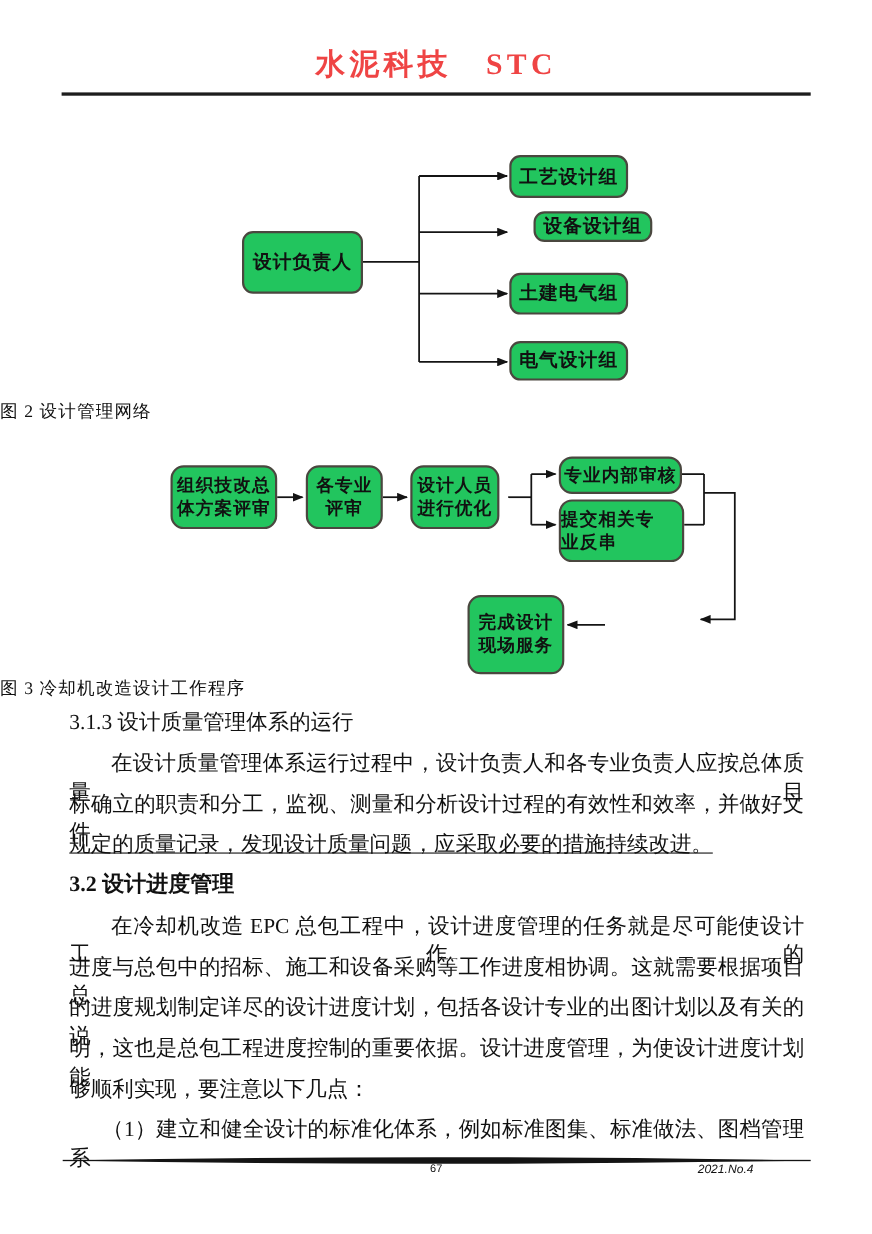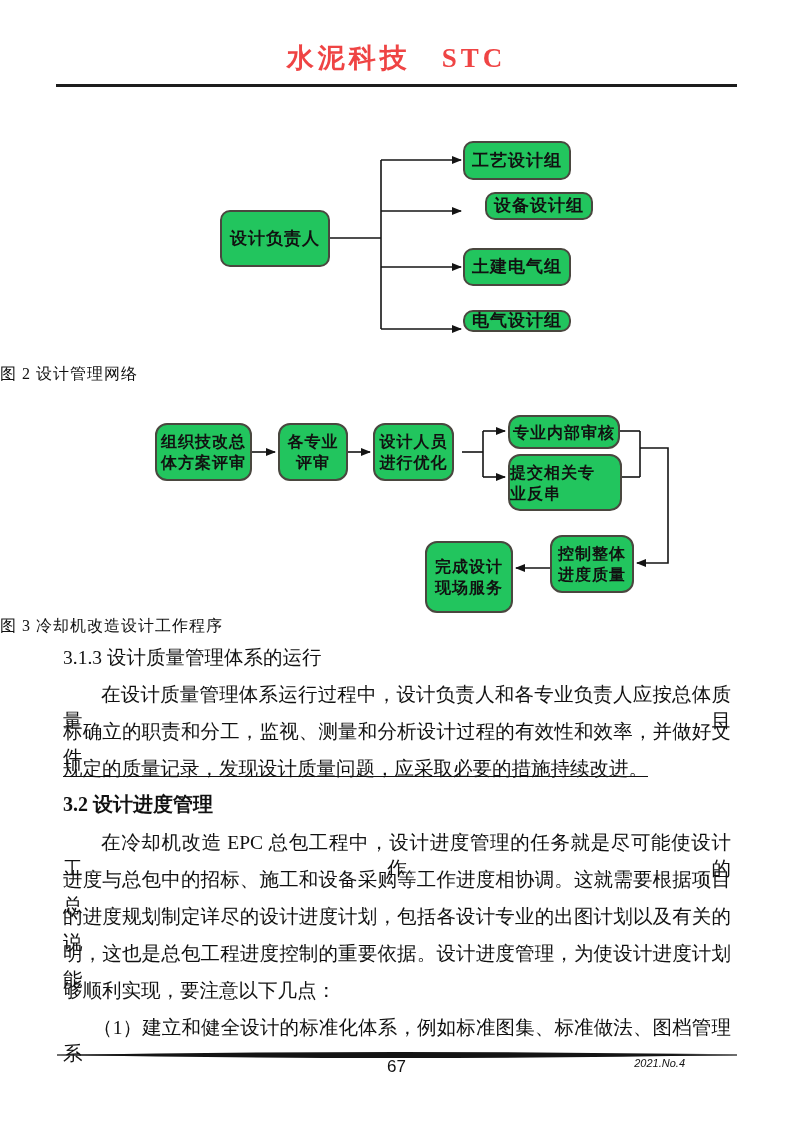--- a/index.html
+++ b/index.html
@@ -22,21 +22,21 @@
     display:flex;align-items:center;justify-content:center;
     font-weight:bold;color:#111;text-align:center;white-space:pre-line;
     letter-spacing:1px;
   }
   .f2{font-size:17px;line-height:22px;}
   .f3{font-size:16px;line-height:21px;border-radius:12px;}
   .f2-root{left:220px;top:210px;width:110px;height:57px;text-align:right;}
   .f2-g0{left:463px;top:141px;width:108px;height:39px;}
   .f2-g1{left:463px;top:192px;width:108px;height:28px;margin-left:22px;}
   .f2-g2{left:463px;top:248px;width:108px;height:38px;}
-  .f2-g3{left:463px;top:310px;width:108px;height:22px;}
+  .f2-g3{left:463px;top:310px;width:108px;height:36px;}
   .f3-a{left:155px;top:423px;width:97px;height:58px;}
   .f3-b{left:278px;top:423px;width:70px;height:58px;}
   .f3-c{left:373px;top:423px;width:81px;height:58px;}
   .f3-d{left:508px;top:415px;width:112px;height:34px;}
   .f3-e{left:508px;top:454px;width:114px;height:57px;justify-content:flex-start;text-align:left;}
   .f3-f{left:550px;top:535px;width:84px;height:58px;}
   .f3-g{left:425px;top:541px;width:88px;height:72px;}
   
   .connectors{position:absolute;left:0;top:0;width:793px;height:1122px;pointer-events:none;}
   
@@ -62,21 +62,21 @@
   .p2l1{top:830px;}
   .p2l2{top:867px;}
   .p2l3{top:904px;}
   .p2l4{top:941px;}
   .p2l5{top:978px;}
   .p2l6{top:1015px;}
   
   .footer-rule{position:absolute;left:0;top:1049px;width:793px;height:12px;}
   .page-number{
     position:absolute;left:0;top:1057px;width:100%;text-align:center;
-    font-family:"Liberation Sans","DejaVu Sans",sans-serif;font-size:17px;color:#111;
+    font-family:"Liberation Sans","DejaVu Sans",sans-serif;font-size:10px;color:#111;
   }
   .issue-number{
     position:absolute;right:108px;top:1057px;
     font-family:"Liberation Sans","DejaVu Sans",sans-serif;font-size:11px;color:#111;font-style:italic;
   }
 </style>
 </head>
 <body>
 
 <div class="page">
@@ -122,22 +122,20 @@
 
   <div class="node f3 f3-a">组织技改总
 体方案评审</div>
   <div class="node f3 f3-b">各专业
 评审</div>
   <div class="node f3 f3-c">设计人员
 进行优化</div>
   <div class="node f3 f3-d">专业内部审核</div>
   <div class="node f3 f3-e">提交相关专
 业反串</div>
-  <div class="node f3 f3-f">控制整体
-进度质量</div>
   <div class="node f3 f3-g">完成设计
 现场服务</div>
   <div class="caption cap3">图 3 冷却机改造设计工作程序</div>
 
   <div class="textline h313">3.1.3 设计质量管理体系的运行</div>
   <div class="textline fill indent p1l1">在设计质量管理体系运行过程中，设计负责人和各专业负责人应按总体质量目</div>
   <div class="textline fill p1l2">标确立的职责和分工，监视、测量和分析设计过程的有效性和效率，并做好文件</div>
   <div class="textline p1l3">规定的质量记录，发现设计质量问题，应采取必要的措施持续改进。</div>
   <div class="textline h32">3.2 设计进度管理</div>
   <div class="textline fill indent p2l1">在冷却机改造 EPC 总包工程中，设计进度管理的任务就是尽可能使设计工作的</div>

